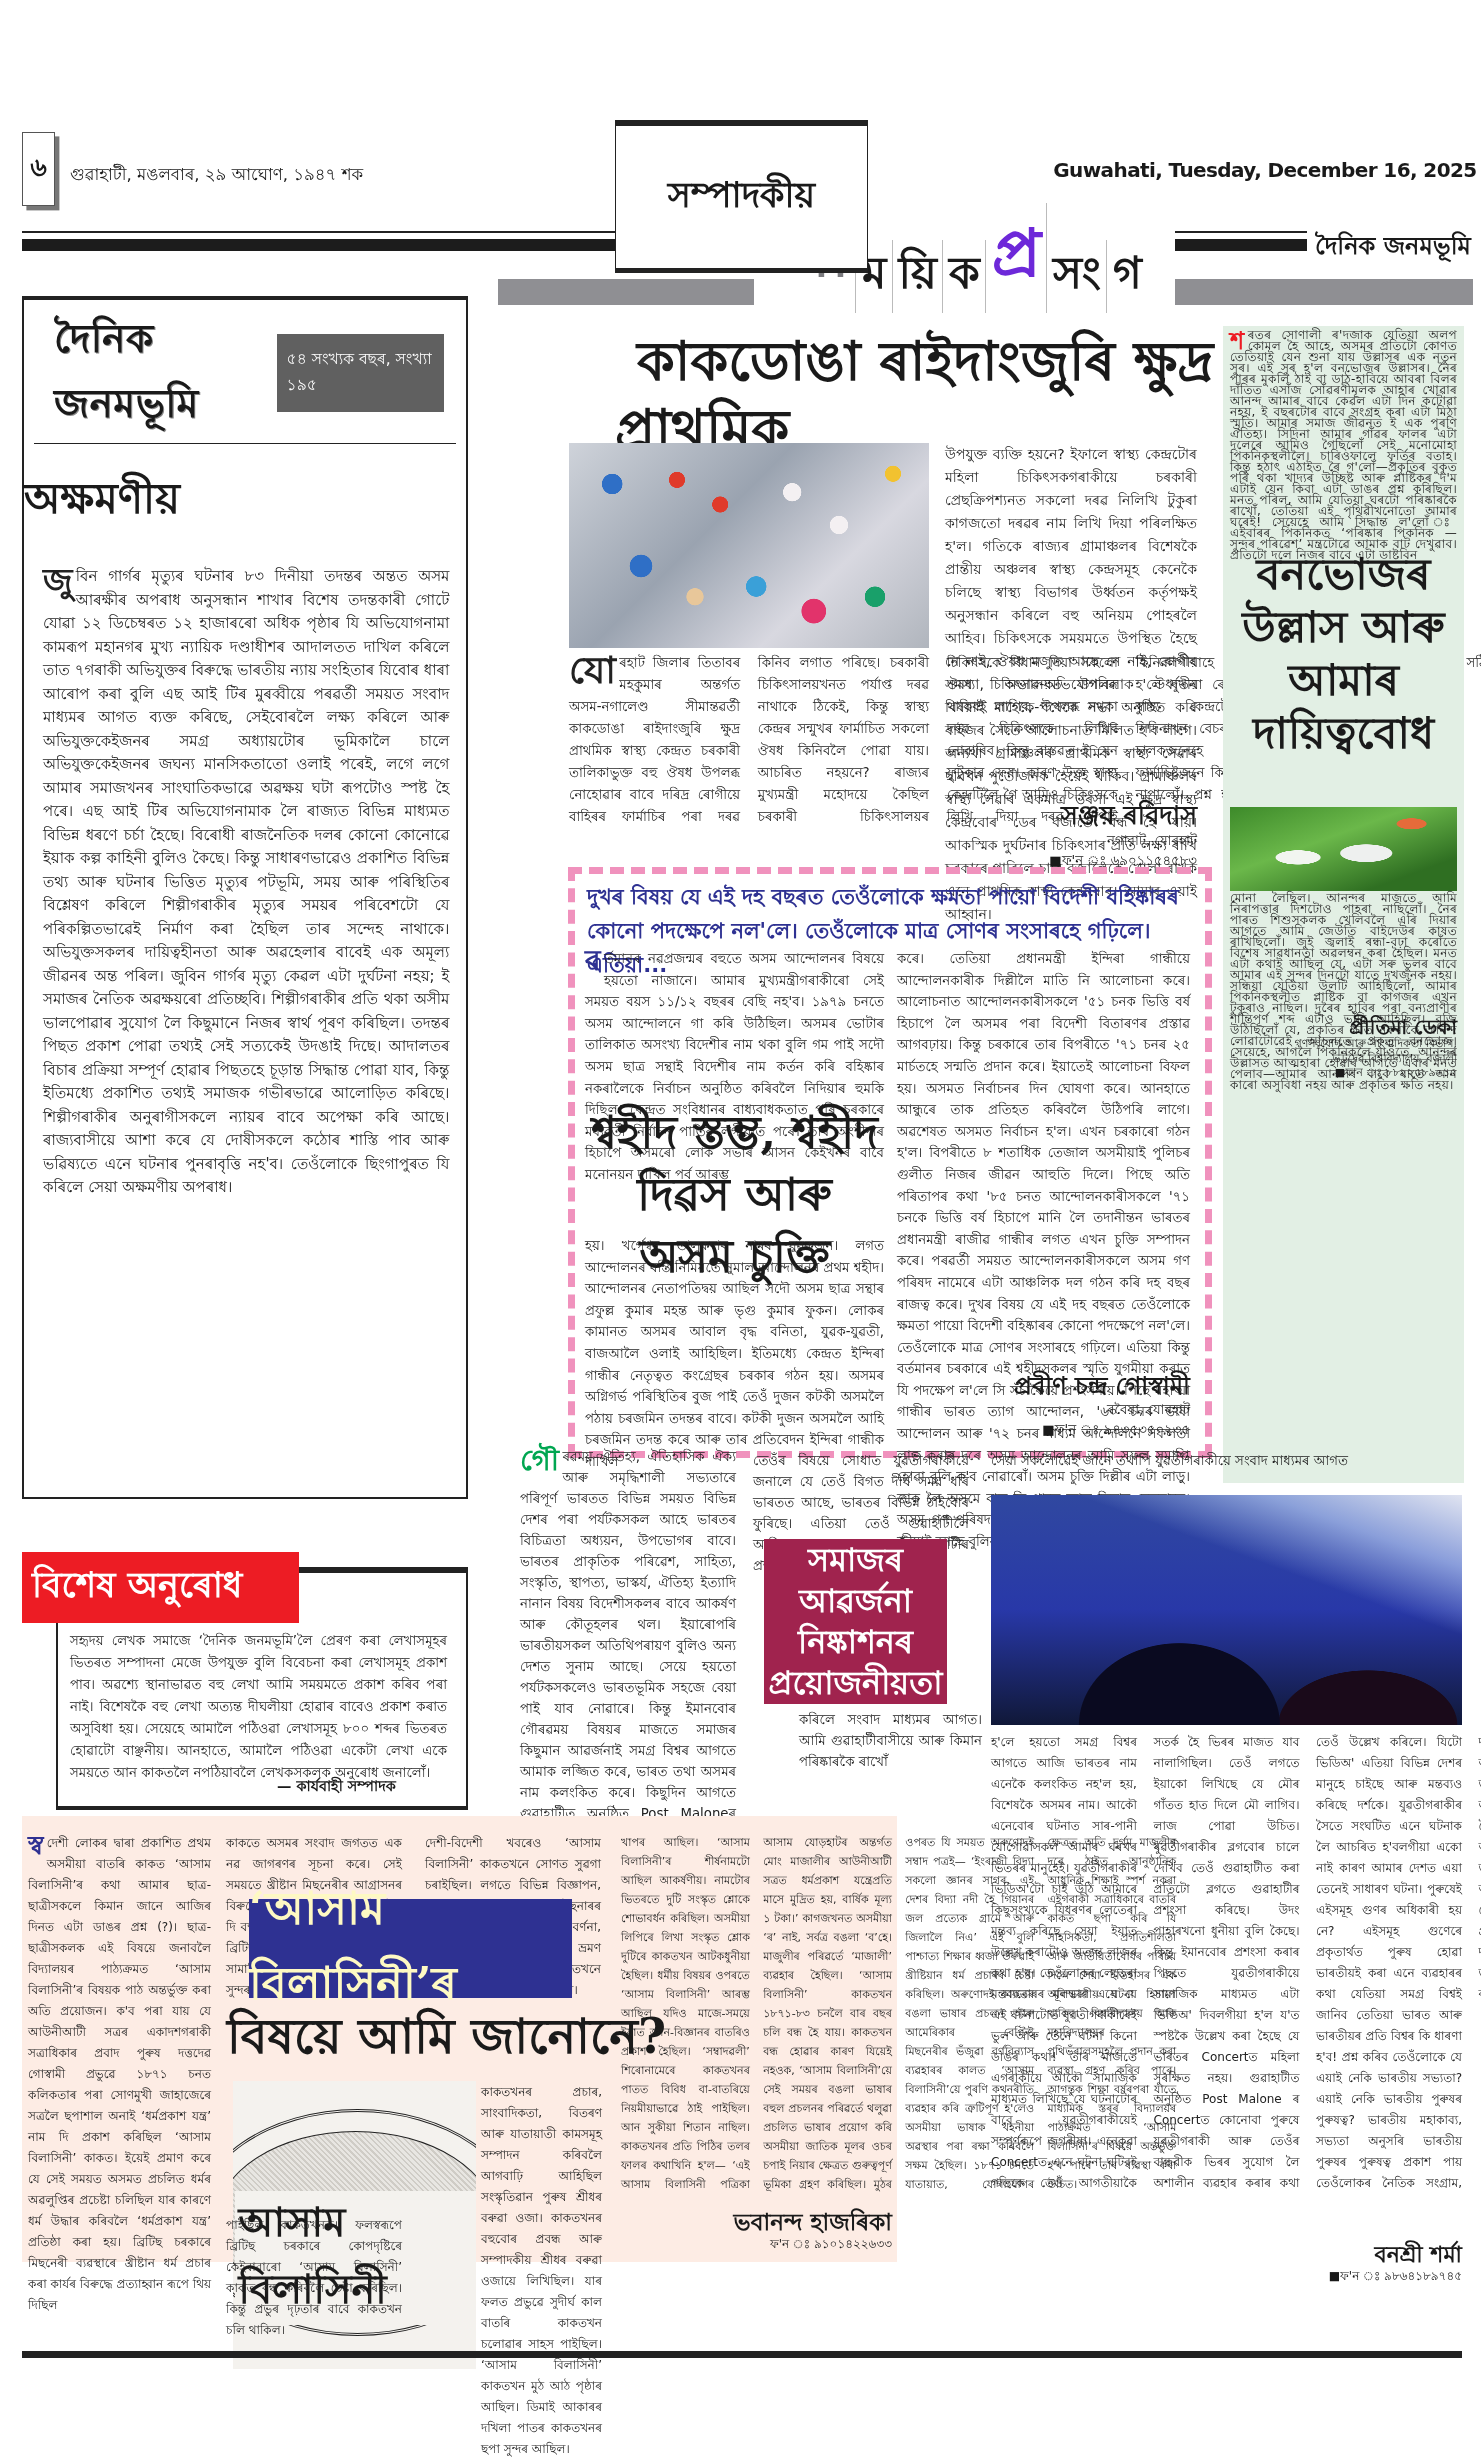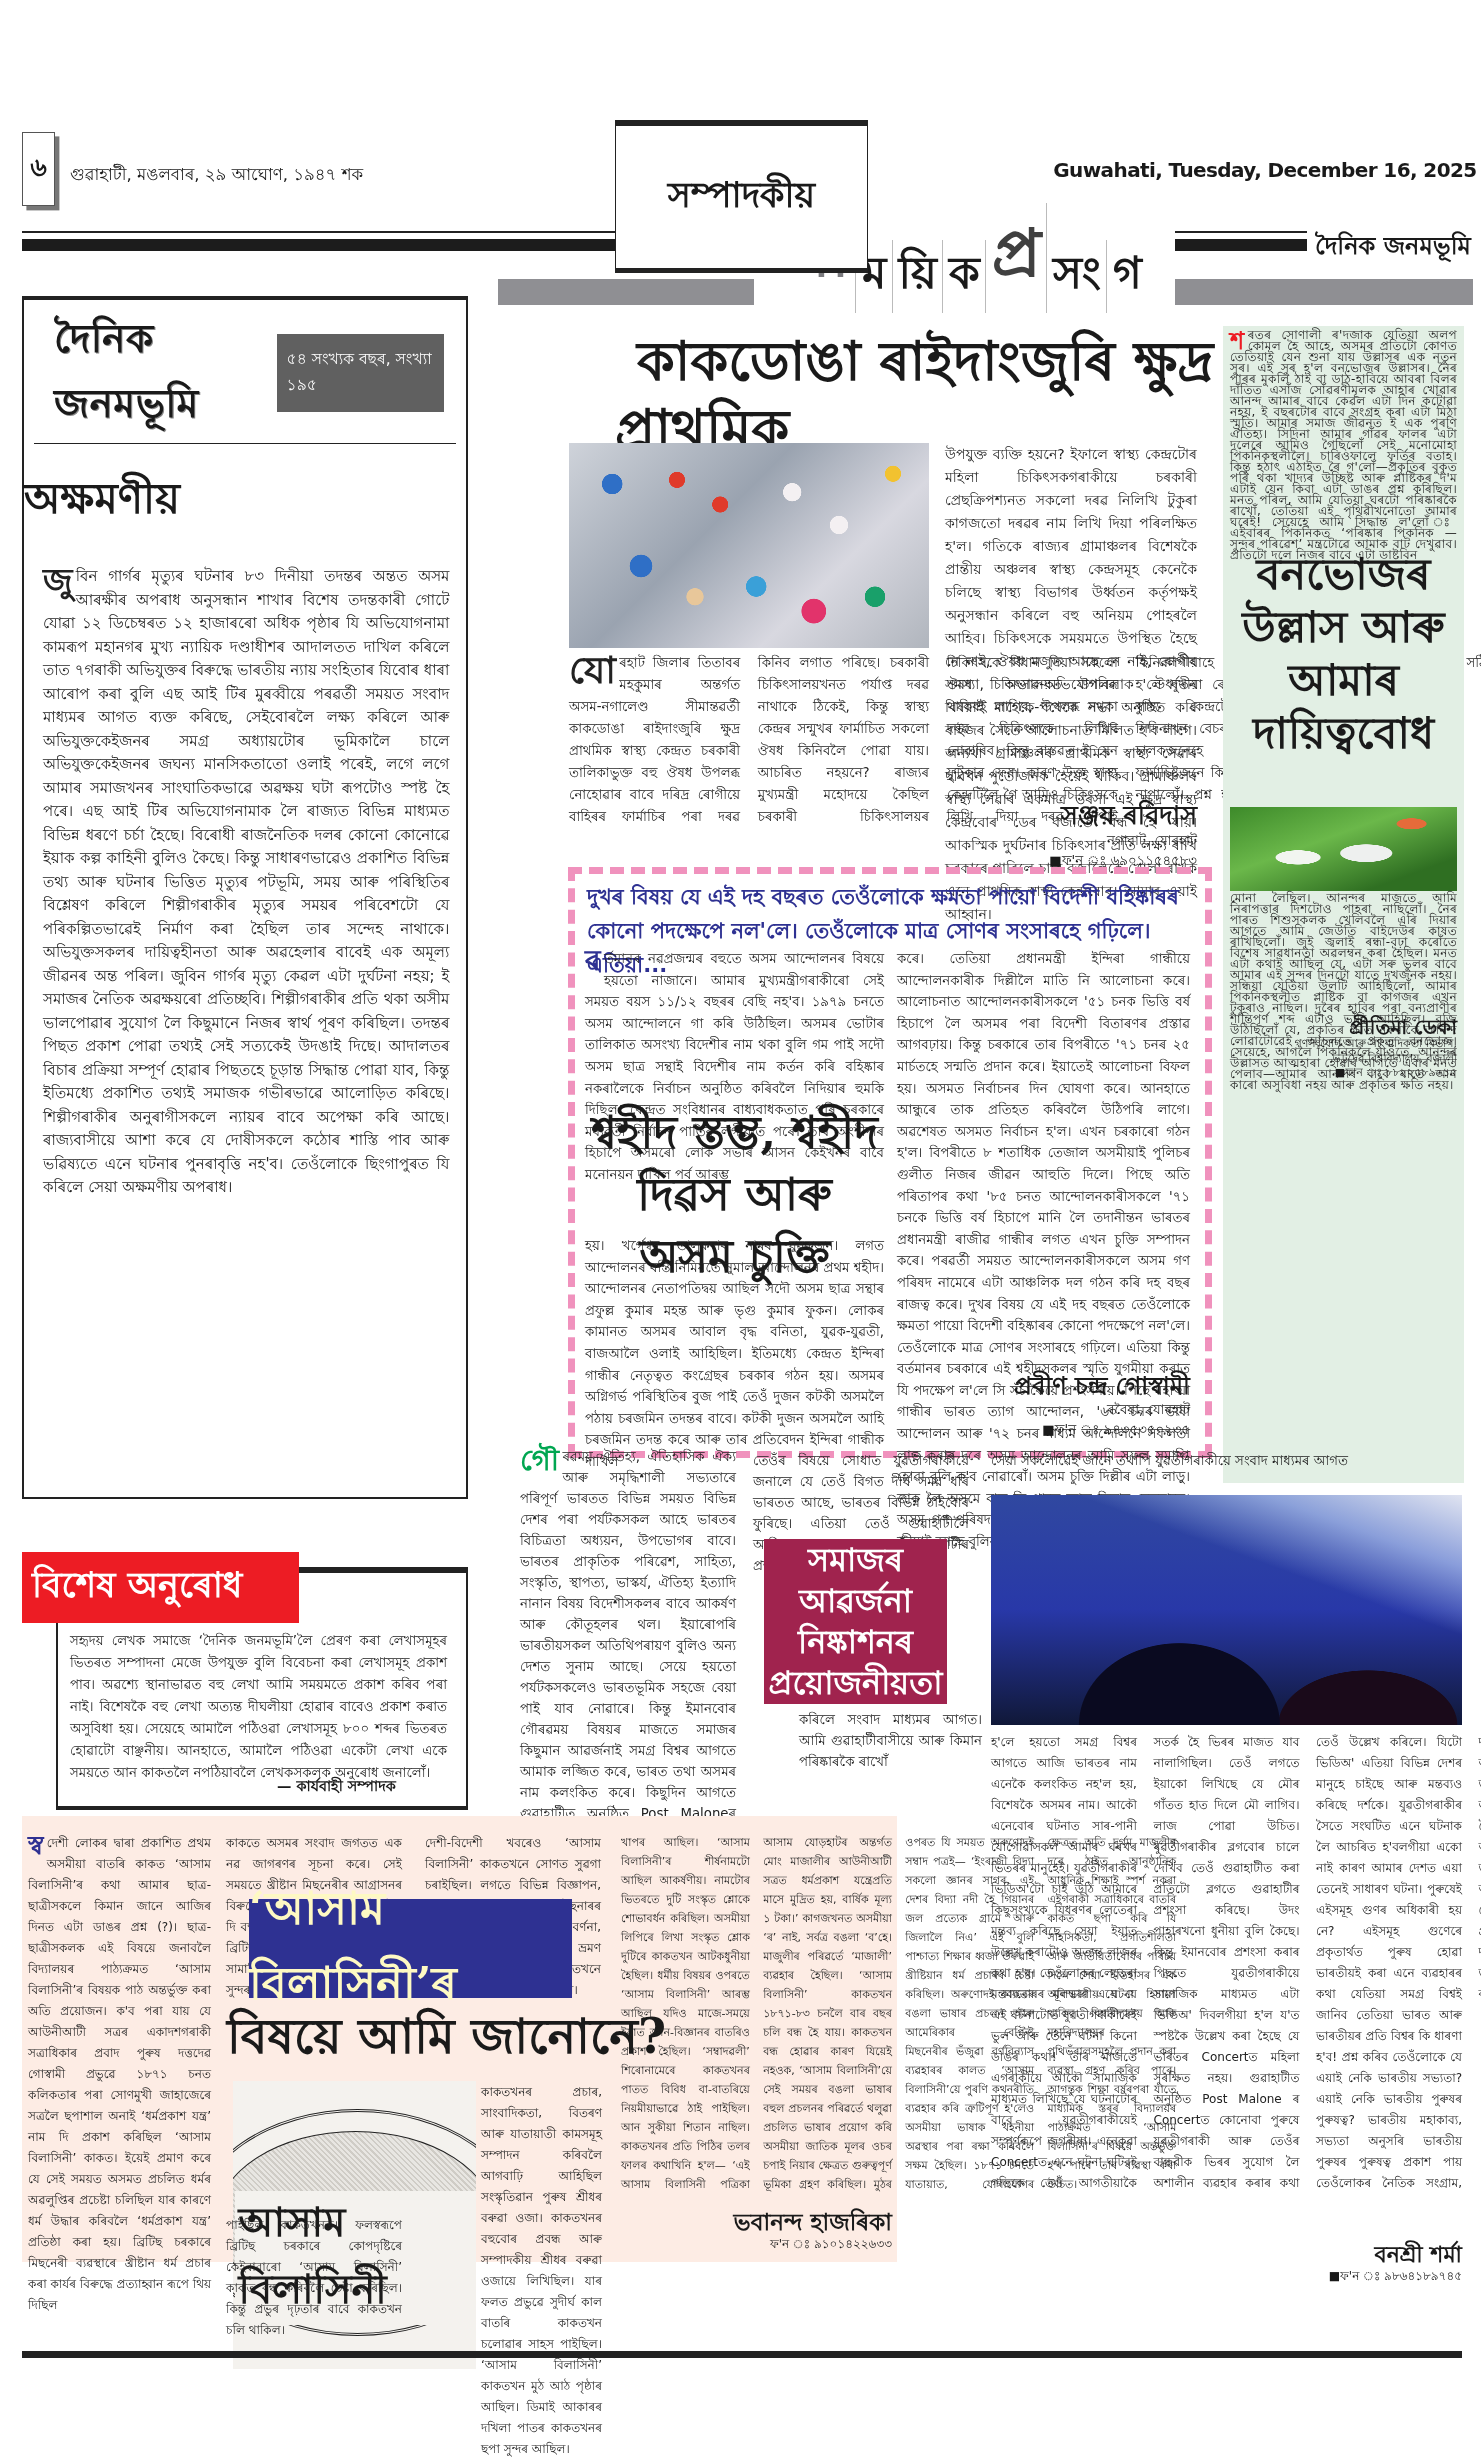--- a/index.html
+++ b/index.html
@@ -55,21 +55,21 @@
 </div>
 <div class="abs body-text" style="left:70px;top:1630px;width:377px;font-size:13.3px;line-height:22px;">সহৃদয় লেখক সমাজে ‘দৈনিক জনমভূমি’লৈ প্ৰেৰণ কৰা লেখাসমূহৰ ভিতৰত সম্পাদনা মেজে উপযুক্ত বুলি বিবেচনা কৰা লেখাসমূহ প্ৰকাশ পাব। অৱশ্যে স্থানাভাৱত বহু লেখা আমি সময়মতে প্ৰকাশ কৰিব পৰা নাই। বিশেষকৈ বহু লেখা অত্যন্ত দীঘলীয়া হোৱাৰ বাবেও প্ৰকাশ কৰাত অসুবিধা হয়। সেয়েহে আমালৈ পঠিওৱা লেখাসমূহ ৮০০ শব্দৰ ভিতৰত হোৱাটো বাঞ্ছনীয়। আনহাতে, আমালৈ পঠিওৱা একেটা লেখা একে সময়তে আন কাকতলৈ নপঠিয়াবলৈ লেখকসকলক অনুৰোধ জনালোঁ।</div>
 <div class="abs sans" style="left:277px;top:1775px;font-size:14.4px;font-weight:bold;">— কাৰ্যবাহী সম্পাদক</div>
 
 <div class="abs gray-bar" style="left:498px;top:279px;width:975px;height:25.5px;"></div>
 <div class="abs" style="left:754px;top:221px;width:421px;height:105px;background:#fff;display:flex;align-items:flex-end;justify-content:center;padding-bottom:13.3px;box-sizing:border-box;">
   <span class="serif" style="font-size:66px;color:#7b7b7f;font-weight:bold;padding:0 5.5px;border-right:1.1px solid #bbb;">সা</span>
   <span class="serif" style="font-size:44px;font-weight:bold;padding:0 5.5px;border-right:1.1px solid #bbb;">ম</span>
   <span class="serif" style="font-size:44px;font-weight:bold;padding:0 5.5px;border-right:1.1px solid #bbb;">য়ি</span>
   <span class="serif" style="font-size:44px;font-weight:bold;padding:0 5.5px;border-right:1.1px solid #bbb;">ক</span>
-  <span class="serif" style="font-size:66px;color:#404040;font-weight:bold;padding:0 5.5px;border-right:1.1px solid #bbb;">প্ৰ</span>
+  <span class="serif" style="font-size:66px;color:#6d28d9;font-weight:bold;padding:0 5.5px;border-right:1.1px solid #bbb;">প্ৰ</span>
   <span class="serif" style="font-size:44px;font-weight:bold;padding:0 5.5px;border-right:1.1px solid #bbb;">সং</span>
   <span class="serif" style="font-size:44px;font-weight:bold;padding:0 5.5px;">গ</span>
 </div>
 
 <div class="abs serif" style="left:637px;top:320px;font-size:54px;font-weight:bold;white-space:nowrap;">কাকডোঙা ৰাইদাংজুৰি ক্ষুদ্ৰ</div>
 <div class="abs" style="left:565px;top:388px;display:flex;align-items:center;white-space:nowrap;flex-direction:column;">
   <span class="serif" style="font-size:54px;font-weight:bold;">প্ৰাথমিক</span>
   <span class="serif" style="font-size:50px;font-weight:bold;color:#fff;background:#ed1c24;padding:3.3px 7.8px;margin:0 7.8px;transform:rotate(-1deg);display:inline-block;">স্বাস্থ্য কেন্দ্ৰত</span>
   <span class="serif" style="font-size:54px;font-weight:bold;">কি ঘটিছে?</span>
 </div>

